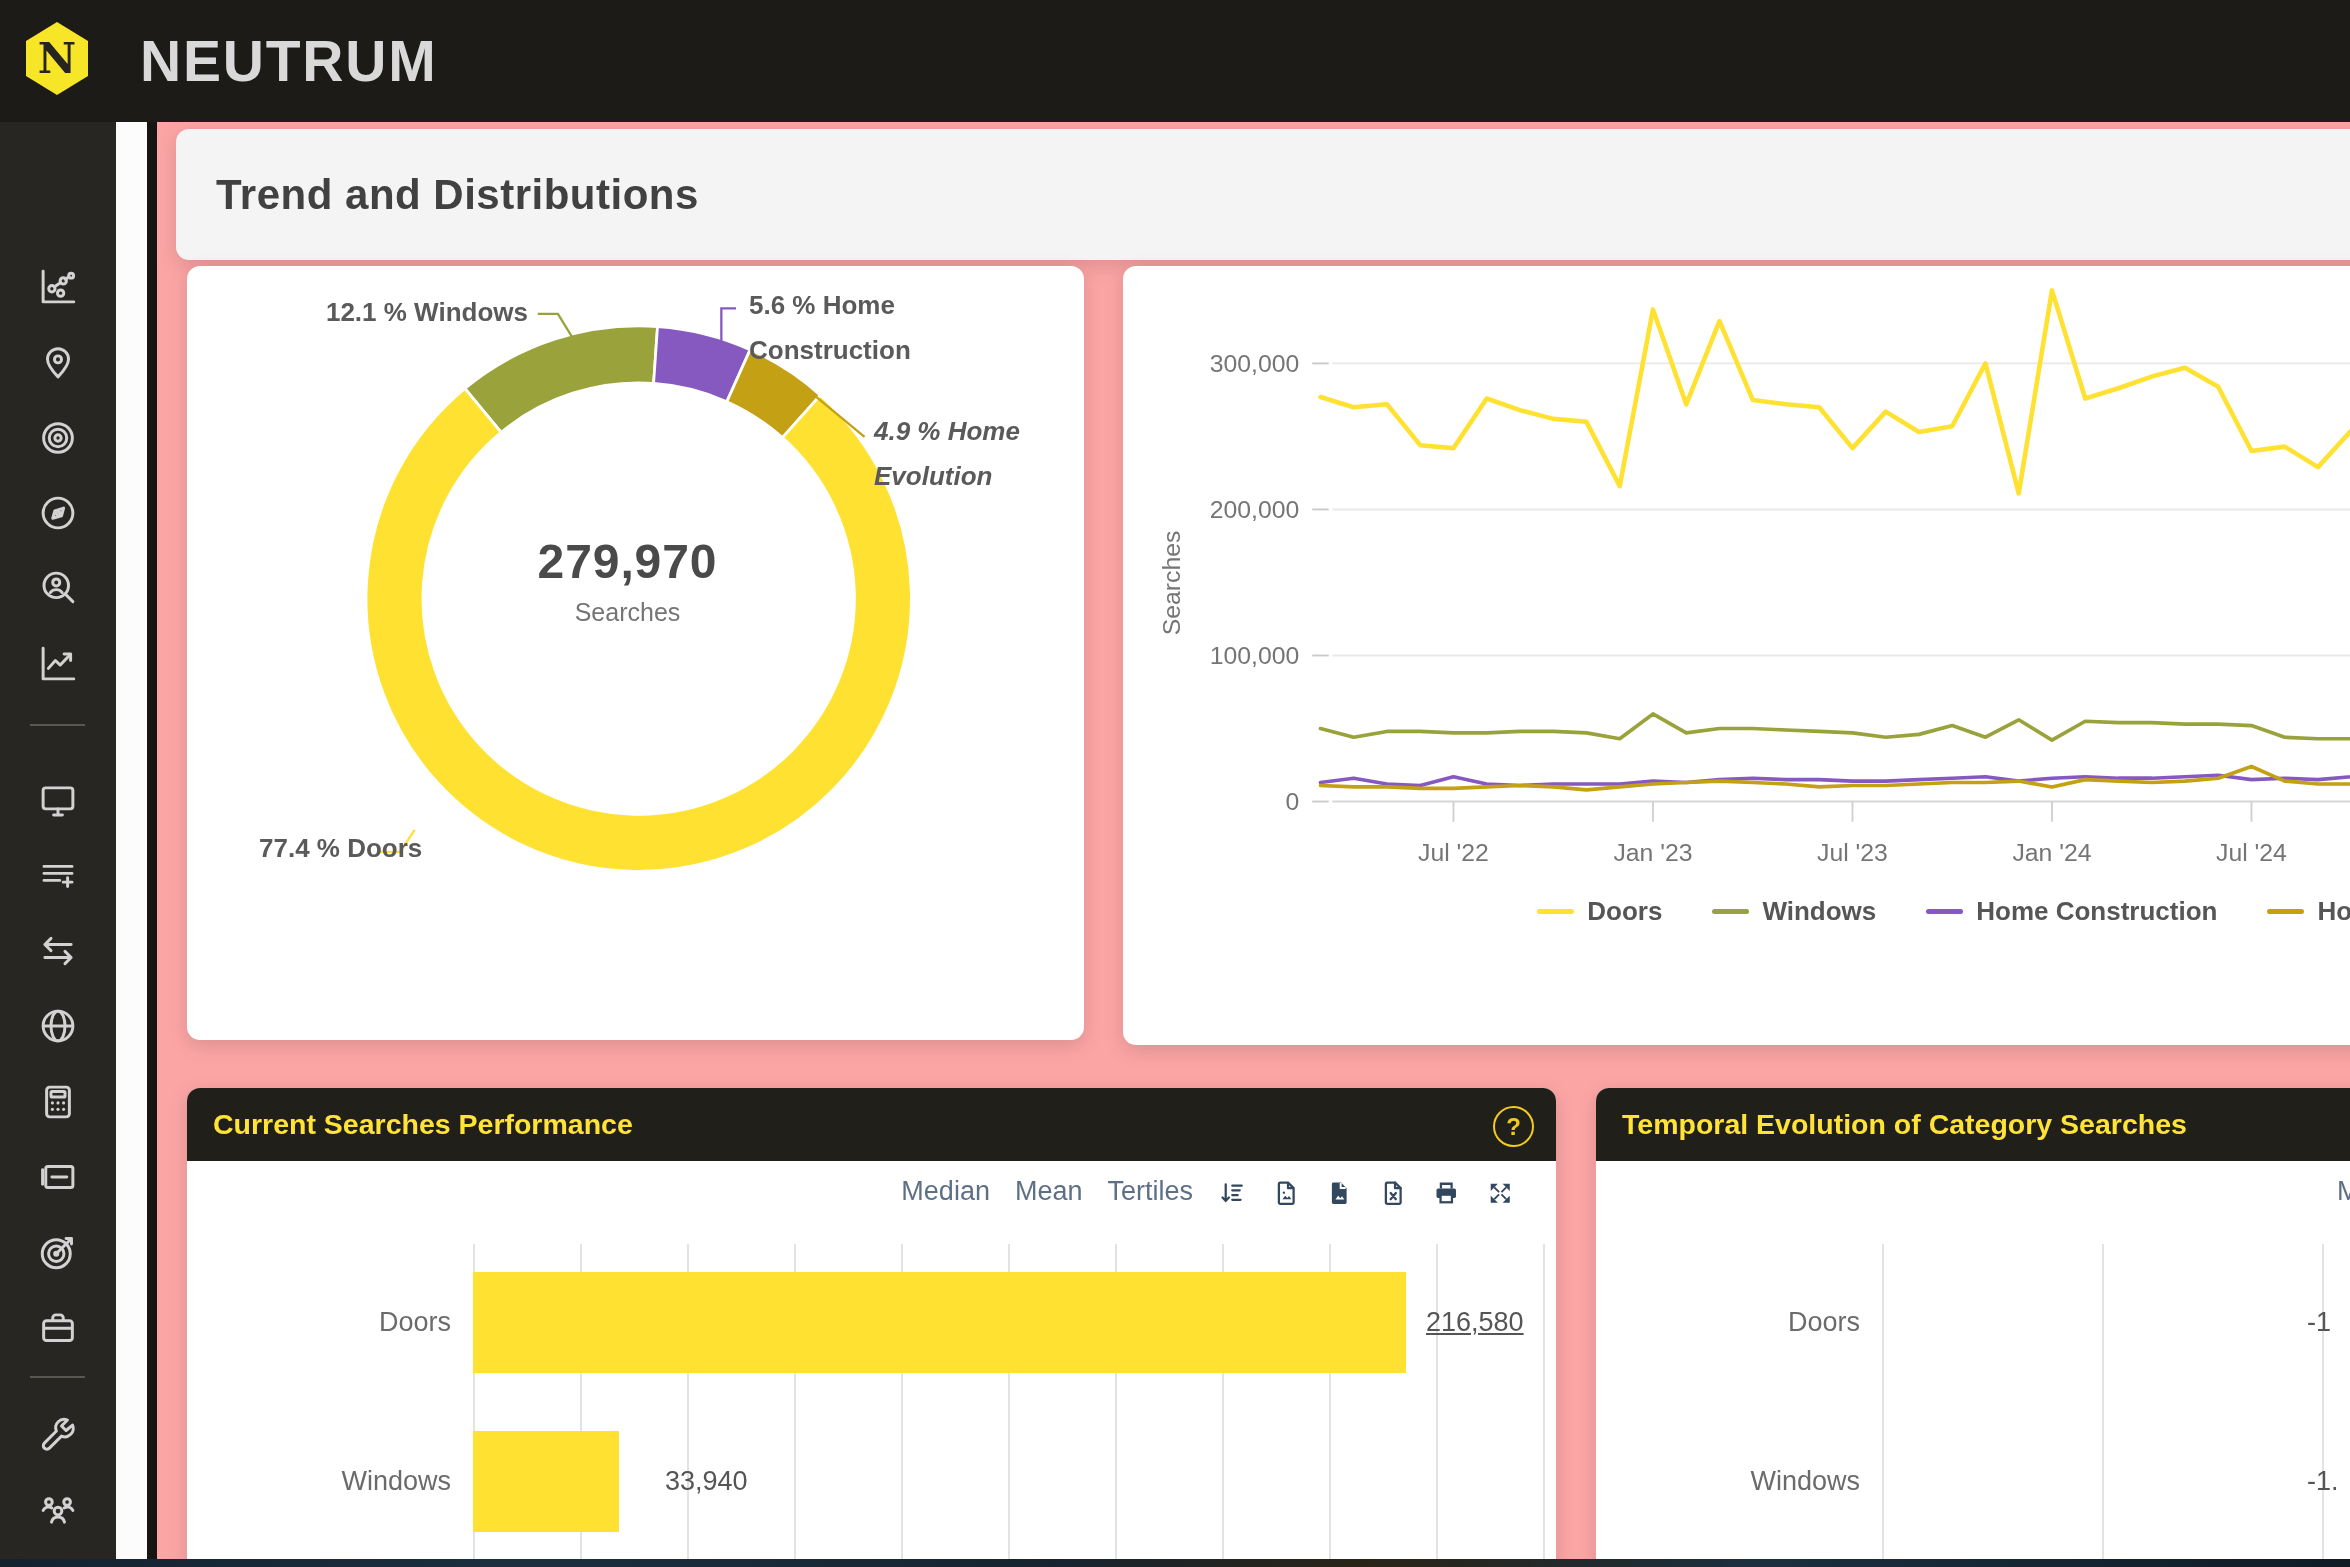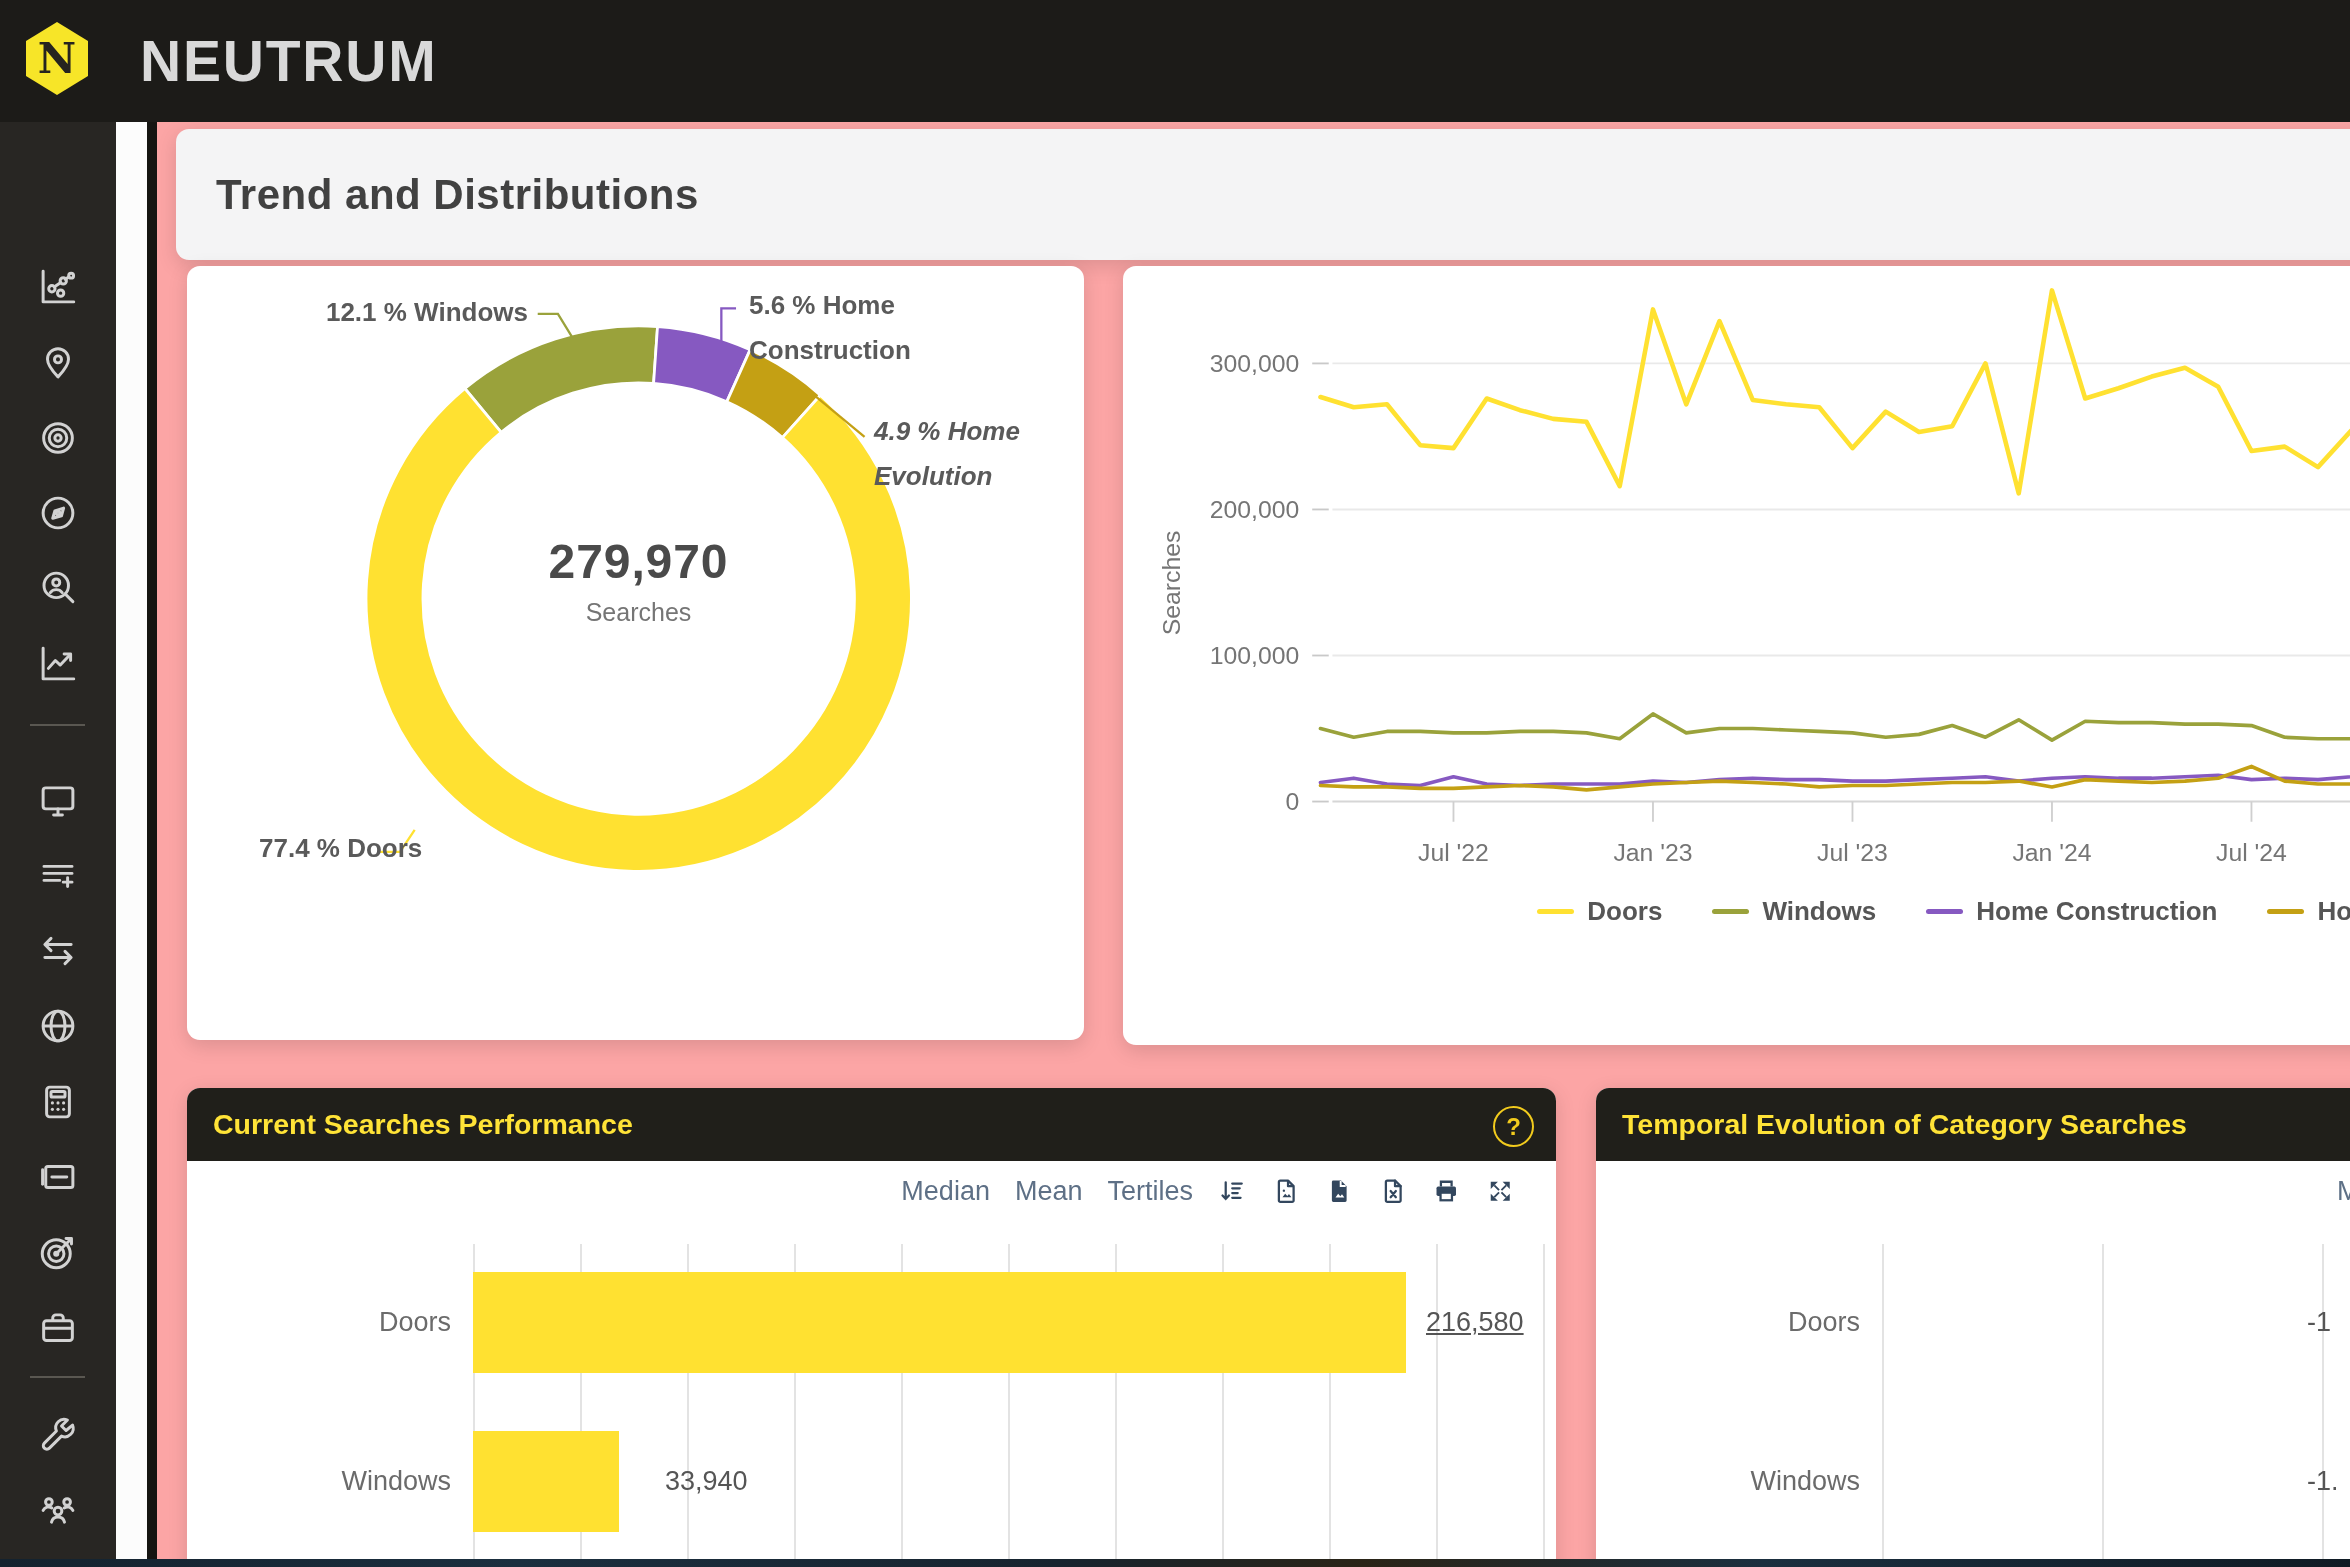--- a/index.html
+++ b/index.html
@@ -28,40 +28,40 @@
   #page-title{position:absolute;left:40px;top:50%;transform:translateY(-50%);
               font-size:42px;font-weight:bold;color:#414141;letter-spacing:0.5px;}
   
   #donut-card{left:30px;top:144px;width:897px;height:774px;}
   #donut-svg{position:absolute;left:0;top:0;}
   .lbl{position:absolute;font-weight:bold;font-size:26px;color:#5A5A5A;line-height:45px;}
   #lbl-windows{right:556px;top:24px;text-align:right;}
   #lbl-hc{left:562px;top:16.5px;}
   #lbl-hr{left:687px;top:143px;font-style:italic;}
   #lbl-doors{left:72px;top:560px;}
-  #donut-center{position:absolute;left:268px;width:367px;top:268px;text-align:center;}
+  #donut-center{position:absolute;left:257px;width:367px;top:268px;text-align:center;}
   #donut-value{font-size:48px;font-weight:bold;color:#4A4A4A;letter-spacing:0.9px;}
   #donut-sub{font-size:25px;color:#757575;margin-top:9.2px;}
   
   #line-card{left:966px;top:144px;width:1837px;height:779px;}
   .ax{font-family:"Liberation Sans",sans-serif;font-size:27px;fill:#757575;}
   #trend-legend{position:absolute;left:0;top:630px;width:1837px;display:flex;justify-content:center;
                 gap:50px;align-items:center;}
   .lg-item{display:flex;align-items:center;gap:13px;font-size:26px;font-weight:bold;color:#565656;cursor:pointer;}
   .lg-dash{display:inline-block;width:37px;height:5.5px;border-radius:2.8px;}
   
   .panel-header{position:absolute;left:0;top:0;right:0;height:73px;background:#201F1A;
                 border-radius:13px 13px 0 0;display:flex;align-items:center;}
   .panel-title{margin-left:26px;font-size:28.5px;font-weight:bold;color:#FFE337;}
   .help-ic{position:absolute;right:22px;top:18.4px;width:37px;height:37px;border:2.8px solid #F2CB1D;
            border-radius:50%;display:flex;align-items:center;justify-content:center;
            font-size:24px;font-weight:bold;color:#F2CB1D;cursor:pointer;}
   #perf-card{left:30px;top:966px;width:1369px;height:606px;}
   #temporal-card{left:1439px;top:966px;width:1543px;height:606px;}
-  .tb{position:absolute;top:88px;display:flex;align-items:center;gap:25px;}
+  .tb{position:absolute;top:88px;display:flex;align-items:flex-end;gap:25px;}
   #perf-tb{right:42px;}
   #temporal-tb{left:741px;}
   .tb-txt{font-size:27px;color:#5E7086;cursor:pointer;}
   .tb-ic{width:28.5px;height:28.5px;cursor:pointer;}
   .vgrid{position:absolute;top:156px;bottom:0;}
   #perf-grid{left:286px;width:1077px;
      background:repeating-linear-gradient(to right,#E3E3E3 0 1.8px,transparent 1.8px 107px);}
   #temporal-grid{left:286px;width:1324px;
      background:repeating-linear-gradient(to right,#E3E3E3 0 1.8px,transparent 1.8px 220px);}
   .rows{position:absolute;left:0;top:0;right:0;bottom:0;}

